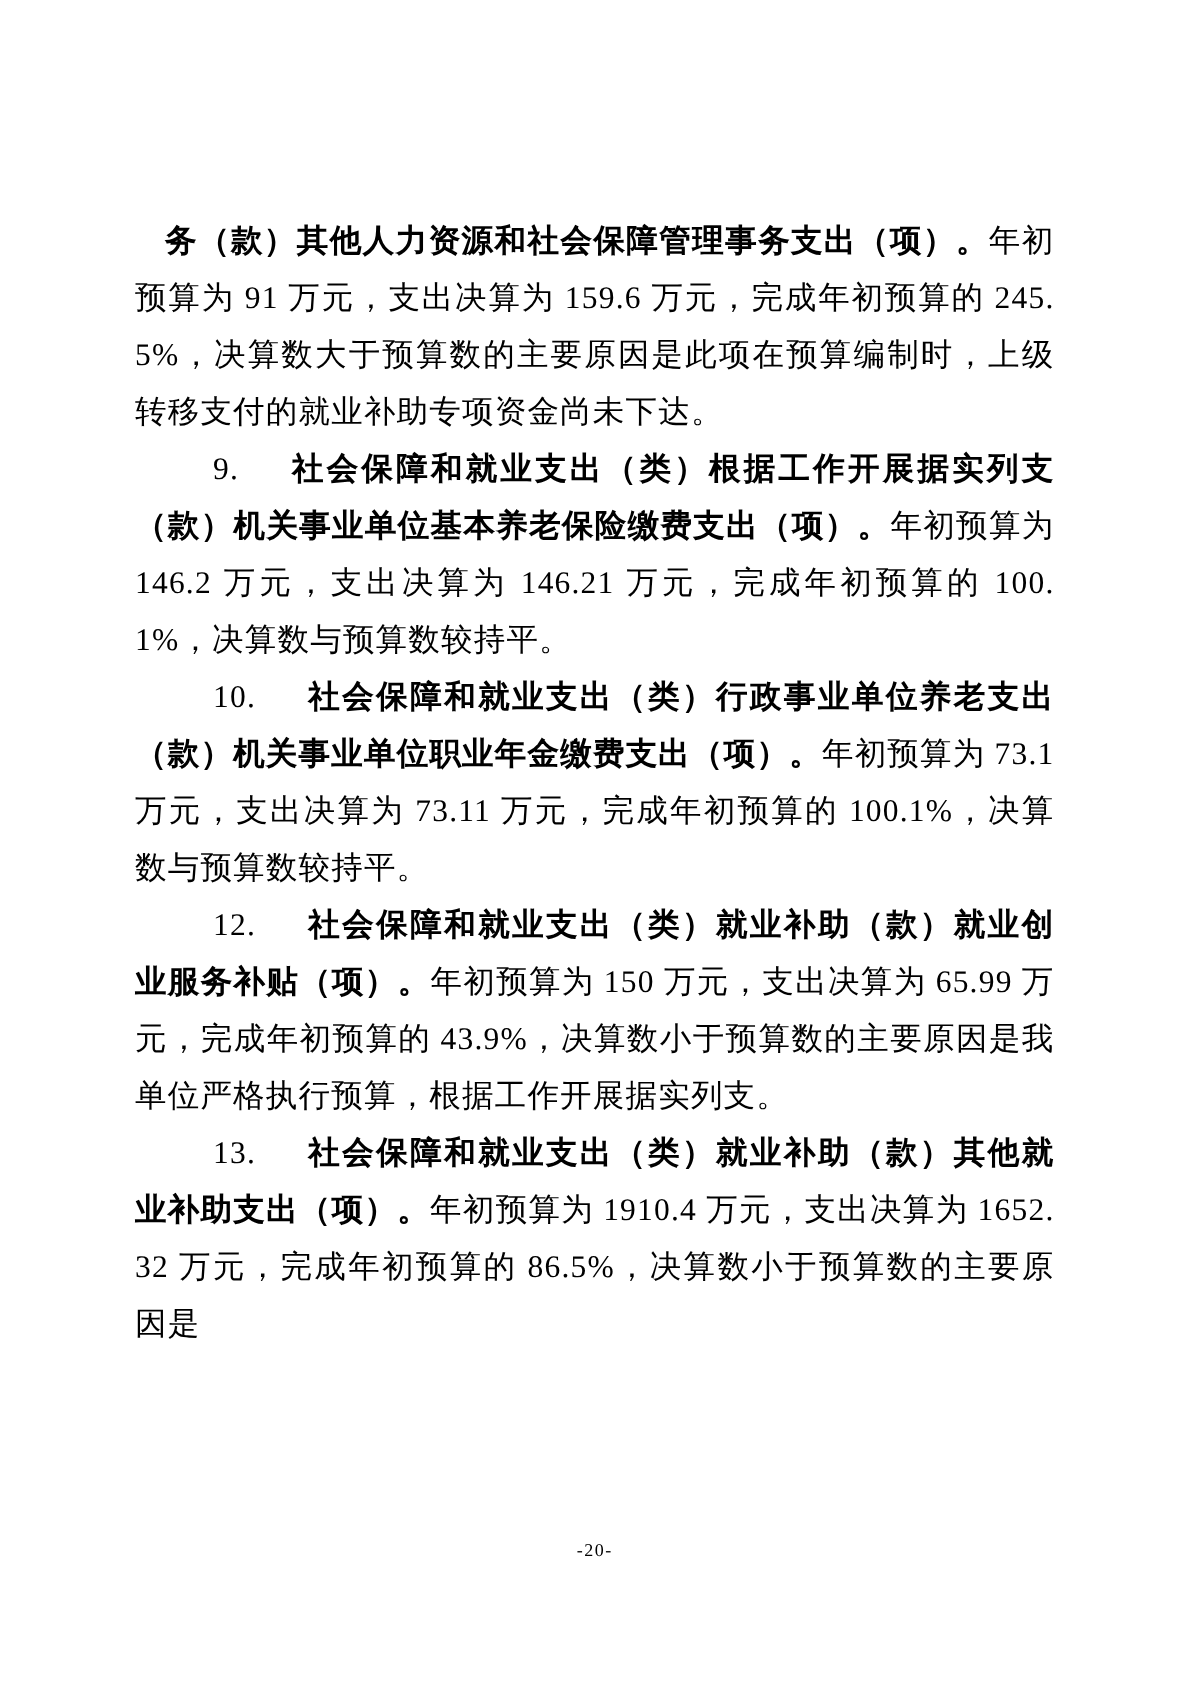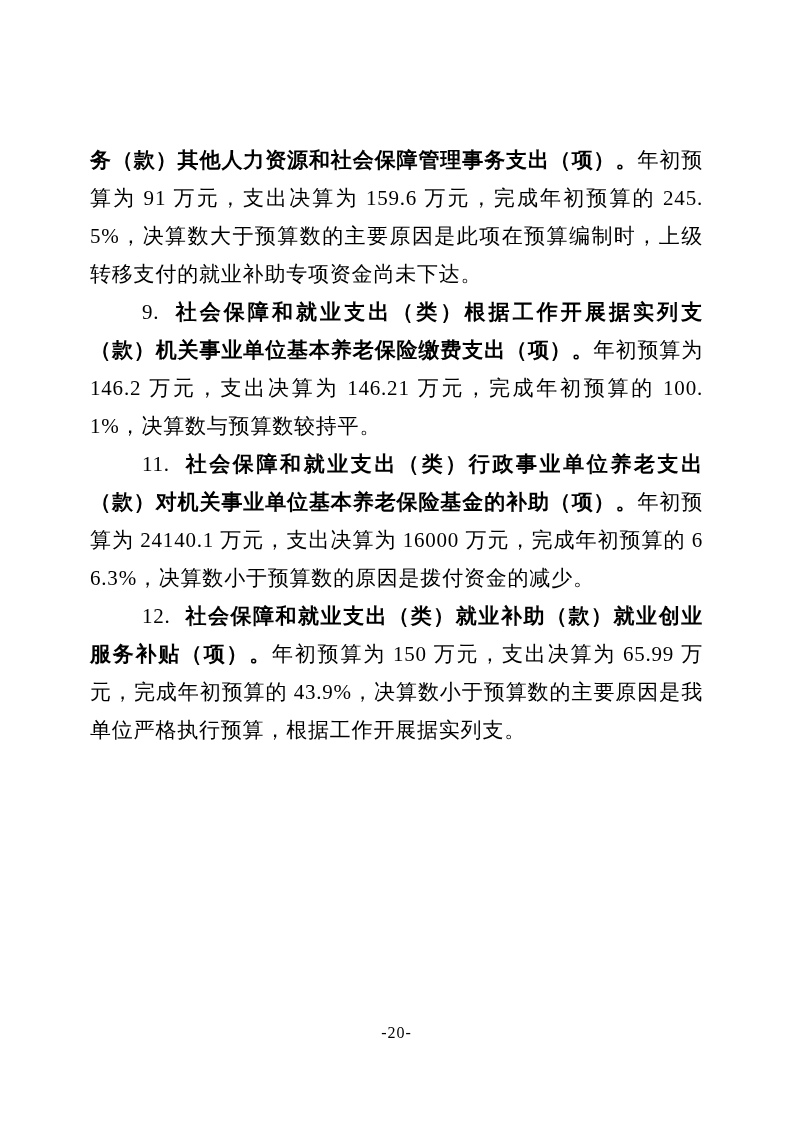--- a/index.html
+++ b/index.html
@@ -35,44 +35,46 @@
     text-indent: 52px;
   }
   .num {
     margin-right: 14px;
   }
   .num:empty {
     margin-right: 0;
   }
   .bold {
     font-weight: bold;
+    margin-left: 20px;
   }
   .footer {
     position: absolute;
     left: 0;
     right: 0;
     top: 1014px;
     text-align: center;
-    font-size: 16px;
+    font-size: 12px;
     line-height: 38px;
     letter-spacing: 1px;
   }
 </style>
 </head>
 <body>
 
 <div class="page">
   <div class="content">
 
     <p class="para"><span class="num"></span><span class="bold">务（款）其他人力资源和社会保障管理事务支出（项）。</span><span class="body-text">年初预算为 91 万元，支出决算为 159.6 万元，完成年初预算的 245.5%，决算数大于预算数的主要原因是此项在预算编制时，上级转移支付的就业补助专项资金尚未下达。</span></p>
 
     <p class="para indent"><span class="num">9.</span><span class="bold">社会保障和就业支出（类）根据工作开展据实列支（款）机关事业单位基本养老保险缴费支出（项）。</span><span class="body-text">年初预算为 146.2 万元，支出决算为 146.21 万元，完成年初预算的 100.1%，决算数与预算数较持平。</span></p>
 
+    <p class="para indent"><span class="num">10.</span><span class="bold">社会保障和就业支出（类）行政事业单位养老支出（款）机关事业单位职业年金缴费支出（项）。</span><span class="body-text">年初预算为 73.1 万元，支出决算为 73.11 万元，完成年初预算的 100.1%，决算数与预算数较持平。</span></p>
 
-    <p class="para indent"><span class="num">11.</span><span class="bold">社会保障和就业支出（类）行政事业单位养老支出（款）对机关事业单位基本养老保险基金的补助（项）。</span><span class="body-text">年初预算为 24140.1 万元，支出决算为 16000 万元，完成年初预算的 66.3%，决算数小于预算数的原因是拨付资金的减少。</span></p>
 
     <p class="para indent"><span class="num">12.</span><span class="bold">社会保障和就业支出（类）就业补助（款）就业创业服务补贴（项）。</span><span class="body-text">年初预算为 150 万元，支出决算为 65.99 万元，完成年初预算的 43.9%，决算数小于预算数的主要原因是我单位严格执行预算，根据工作开展据实列支。</span></p>
 
+    <p class="para indent"><span class="num">13.</span><span class="bold">社会保障和就业支出（类）就业补助（款）其他就业补助支出（项）。</span><span class="body-text">年初预算为 1910.4 万元，支出决算为 1652.32 万元，完成年初预算的 86.5%，决算数小于预算数的主要原因是</span></p>
 
   </div>
 
   <div class="footer">-20-</div>
 </div>
 
 </body></html>

